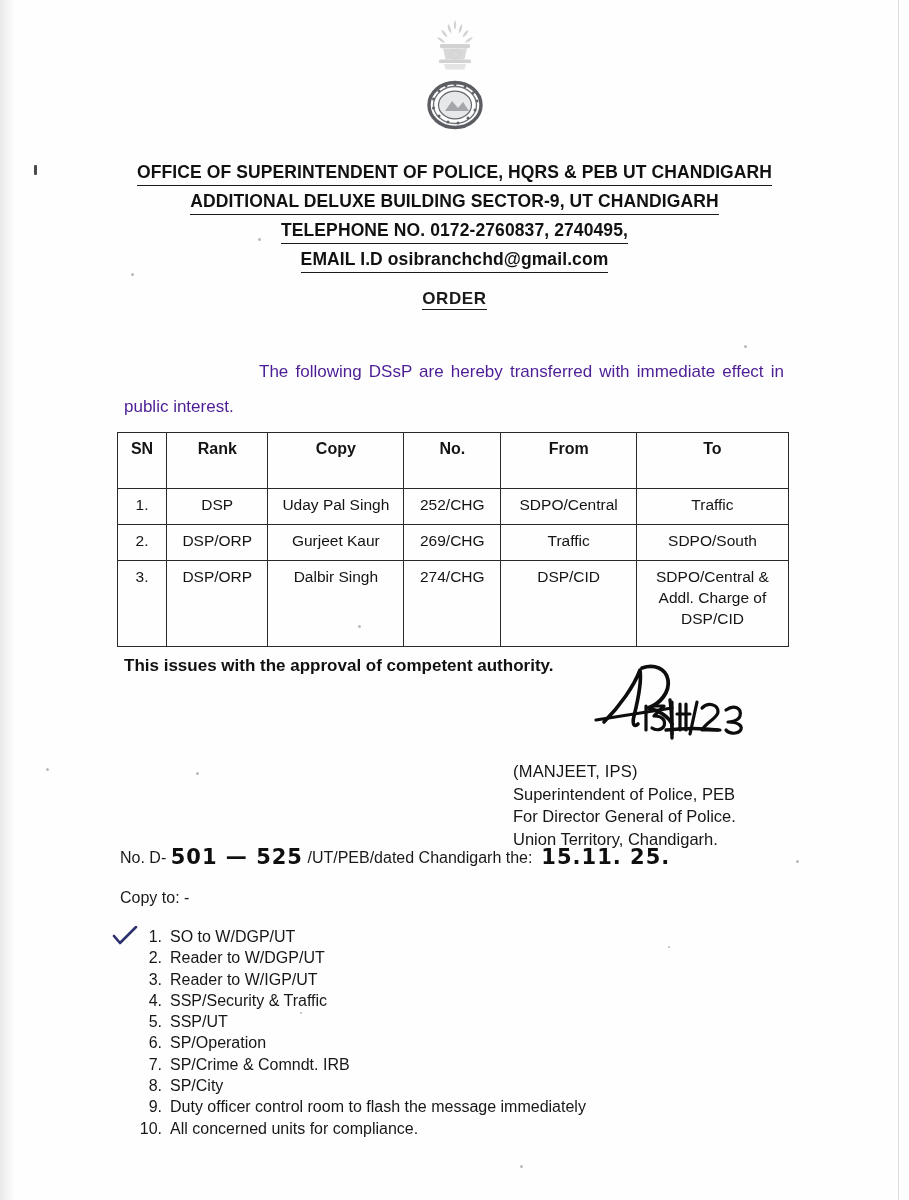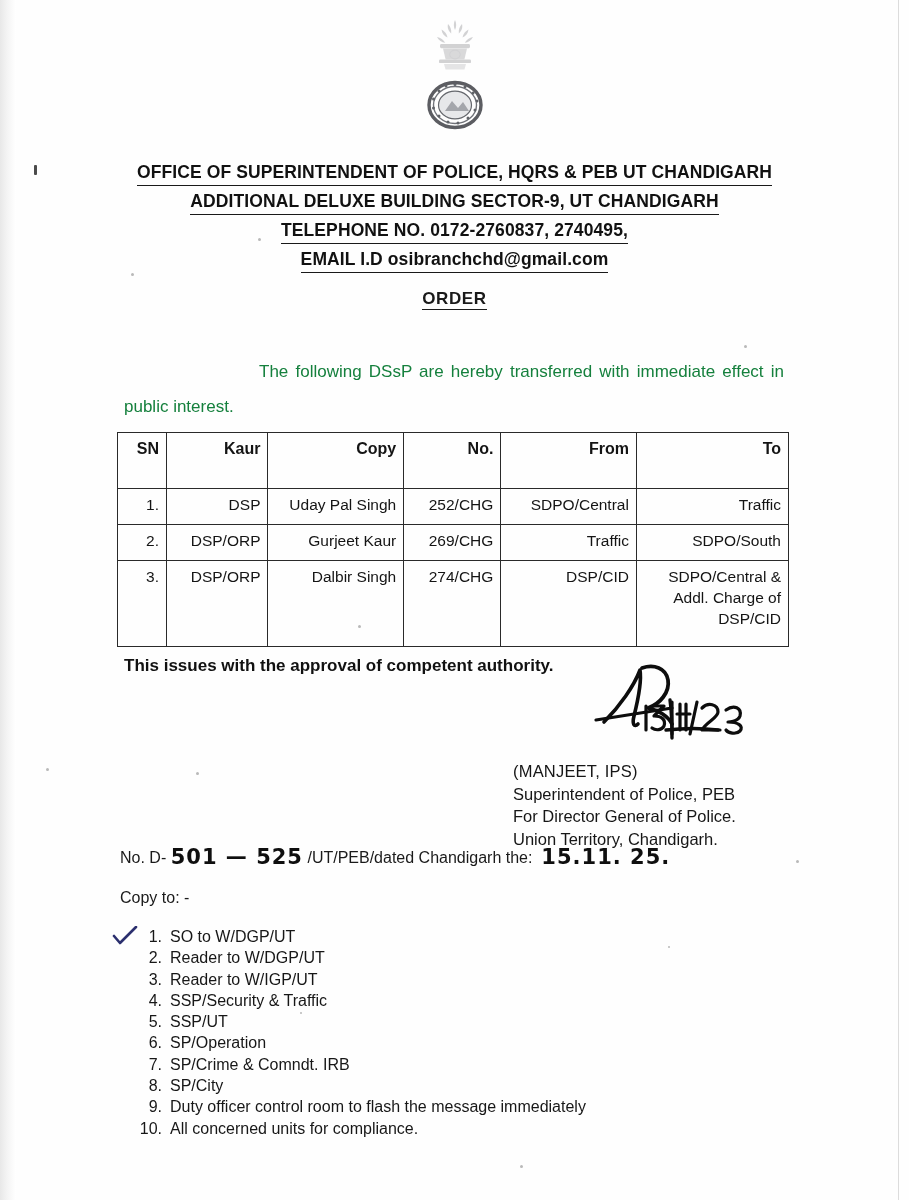--- a/index.html
+++ b/index.html
@@ -106,38 +106,38 @@
 
   
   #intro {
     position: absolute;
     left: 124px; top: 354px;
     width: 660px;
     font-size: 17px;
     line-height: 35px;
     text-align: justify;
     text-justify: inter-word;
-    color: #15803d;
+    color: #4c1d95;
   }
   #intro .indent { display: inline-block; width: 135px; }
 
   
   #order-table {
     position: absolute;
     left: 117px; top: 432px;
     width: 672px;
     border-collapse: collapse;
     font-size: 15.5px;
     color: #141414;
   }
   #order-table td, #order-table th {
     border: 1.3px solid #2a2a2a;
     padding: 5px 7px 4px 7px;
     vertical-align: top;
-    text-align: right;
+    text-align: center;
     font-weight: normal;
     line-height: 21px;
   }
   #order-table thead th {
     font-weight: bold;
     font-size: 16px;
     height: 46px;
     vertical-align: top;
   }
   #order-table tbody td { height: 26px; }
@@ -299,21 +299,21 @@
   <div id="order-heading">
     <span>ORDER</span>
   </div>
 
   <div id="intro"><span class="indent"></span><span>The following DSsP are hereby transferred with immediate effect in public interest.</span></div>
 
   <table id="order-table">
     <thead>
       <tr>
         <th class="col-sn">SN</th>
-        <th class="col-rank">Kaur</th>
+        <th class="col-rank">Rank</th>
         <th class="col-name">Copy</th>
         <th class="col-no">No.</th>
         <th class="col-from">From</th>
         <th class="col-to">To</th>
       </tr>
     </thead>
     <tbody>
       <tr>
         <td class="col-sn">1.</td>
         <td class="col-rank">DSP</td>

